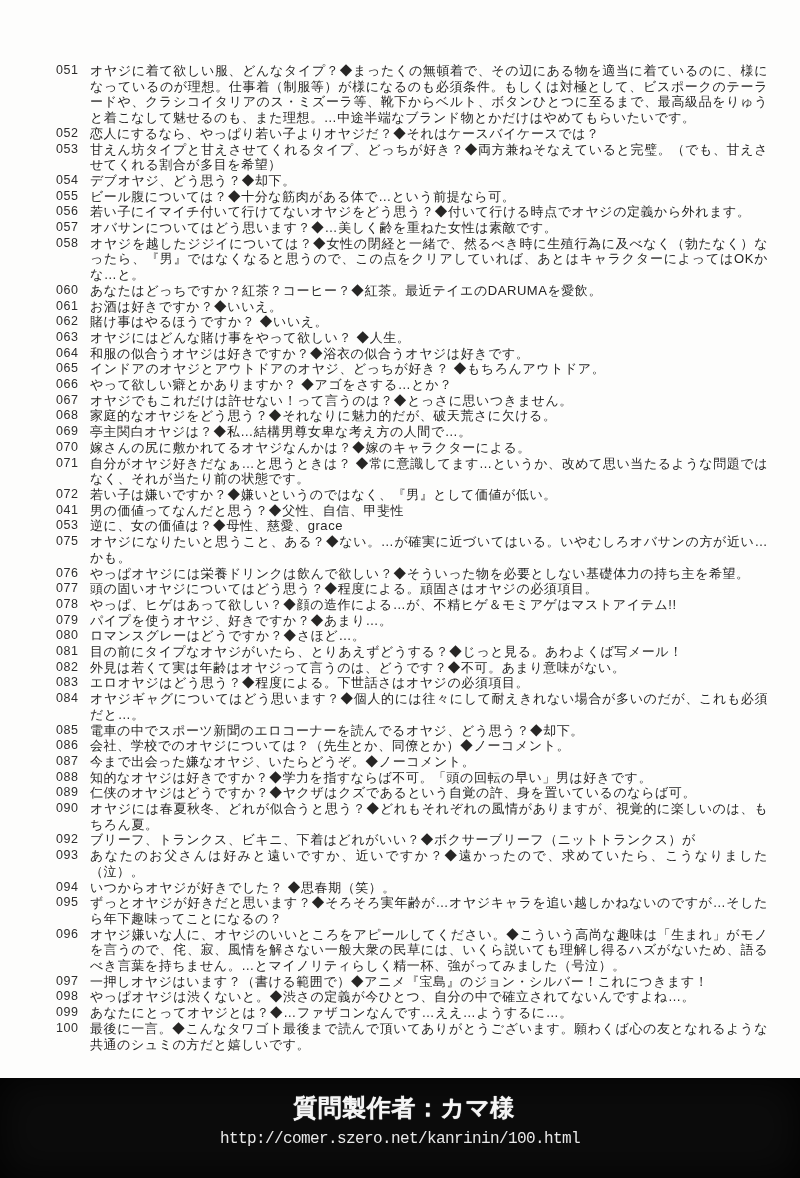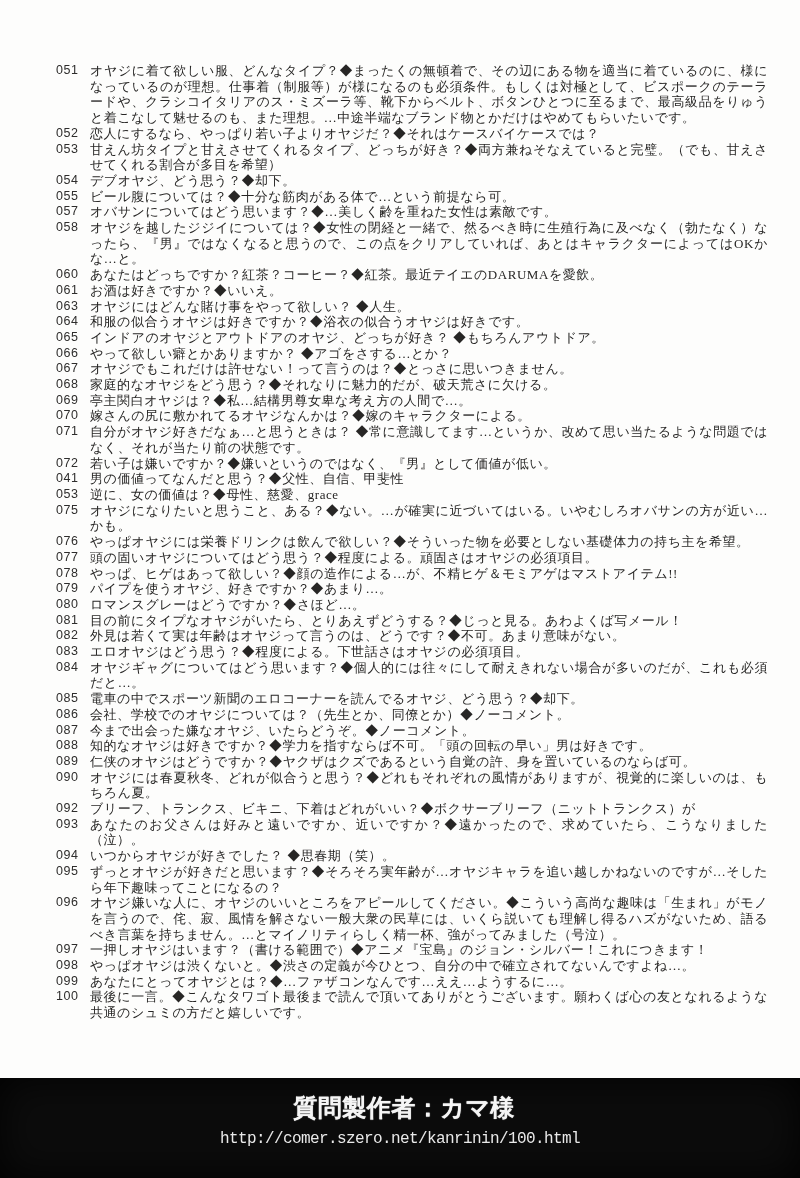--- a/index.html
+++ b/index.html
@@ -32,21 +32,20 @@
     width: 24px;
     letter-spacing: 0.5px;
     font-size: 12.5px;
     color: #2e2d2c;
   }
   .qa-spacer { flex: none; width: 10px; }
   .qa-text {
     flex: 1;
     text-align: justify;
     text-justify: inter-ideograph;
-    font-family: Liberation Serif, serif;
   }
   .footer {
     position: absolute;
     left: 0; top: 1078px;
     width: 800px; height: 100px;
     background: #0c0c0c;
     box-shadow: inset 0 0 40px rgba(0,0,0,0.9);
   }
   .footer-credit {
     position: absolute;
@@ -99,20 +98,25 @@
       <span class="qa-spacer"></span>
       <span class="qa-text">デブオヤジ、どう思う？◆却下。</span>
     </div>
 
     <div class="qa-item">
       <span class="qa-num">055</span>
       <span class="qa-spacer"></span>
       <span class="qa-text">ビール腹については？◆十分な筋肉がある体で…という前提なら可。</span>
     </div>
 
+    <div class="qa-item">
+      <span class="qa-num">056</span>
+      <span class="qa-spacer"></span>
+      <span class="qa-text">若い子にイマイチ付いて行けてないオヤジをどう思う？◆付いて行ける時点でオヤジの定義から外れます。</span>
+    </div>
 
     <div class="qa-item">
       <span class="qa-num">057</span>
       <span class="qa-spacer"></span>
       <span class="qa-text">オバサンについてはどう思います？◆…美しく齢を重ねた女性は素敵です。</span>
     </div>
 
     <div class="qa-item">
       <span class="qa-num">058</span>
       <span class="qa-spacer"></span>
@@ -125,20 +129,25 @@
       <span class="qa-spacer"></span>
       <span class="qa-text">あなたはどっちですか？紅茶？コーヒー？◆紅茶。最近テイエのDARUMAを愛飲。</span>
     </div>
 
     <div class="qa-item">
       <span class="qa-num">061</span>
       <span class="qa-spacer"></span>
       <span class="qa-text">お酒は好きですか？◆いいえ。</span>
     </div>
 
+    <div class="qa-item">
+      <span class="qa-num">062</span>
+      <span class="qa-spacer"></span>
+      <span class="qa-text">賭け事はやるほうですか？ ◆いいえ。</span>
+    </div>
 
     <div class="qa-item">
       <span class="qa-num">063</span>
       <span class="qa-spacer"></span>
       <span class="qa-text">オヤジにはどんな賭け事をやって欲しい？ ◆人生。</span>
     </div>
 
     <div class="qa-item">
       <span class="qa-num">064</span>
       <span class="qa-spacer"></span>

